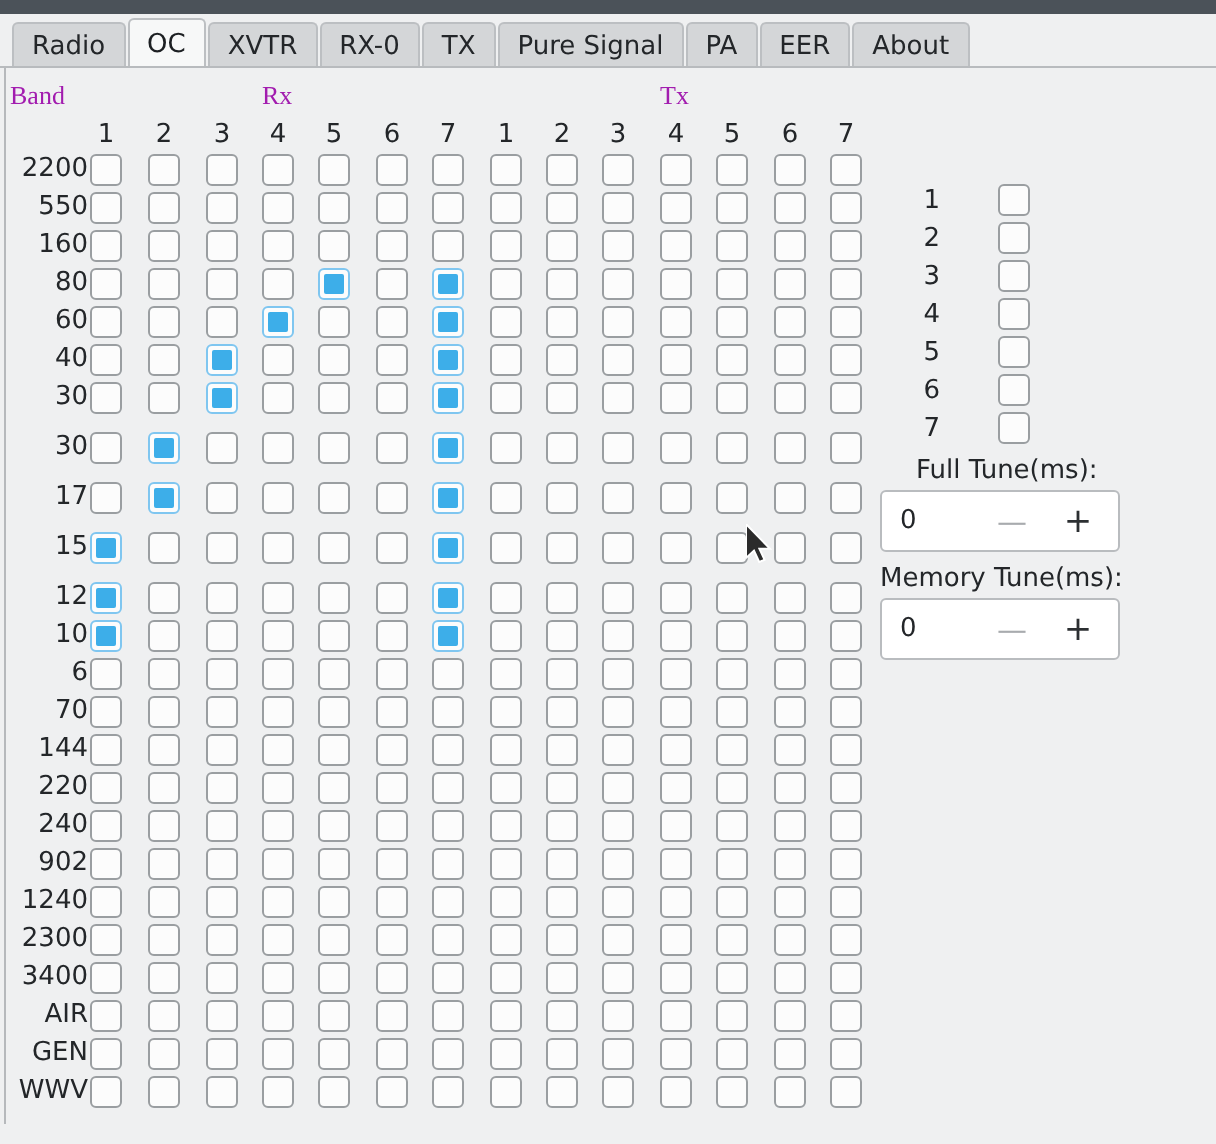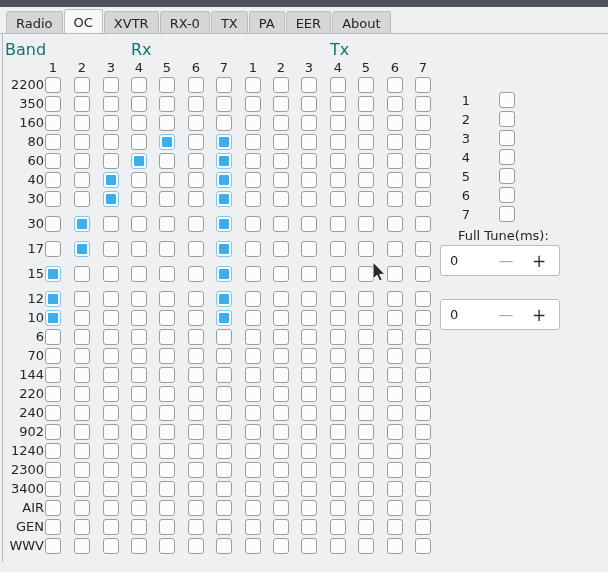--- a/index.html
+++ b/index.html
@@ -74,23 +74,24 @@
   }
   #panel-left-border {
     position: absolute;
     left: 2px; top: 0px;
     width: 1px; height: 528px;
     background: #b6b9bc;
   }
   
   .section-label {
     position: absolute;
-    font-size: 16px;
-    color: #0f766e;
+    font-size: 13px;
+    color: #a21caf;
     white-space: nowrap;
+    font-family: Liberation Serif, serif;
   }
   #lbl-band { left: 5px;   top: 6px; }
   #lbl-rx   { left: 131px; top: 6px; }
   #lbl-tx   { left: 330px; top: 6px; }
   #lbl-tune { left: 437px; top: 6px; }
 
   
   .colnum {
     position: absolute;
     top: 26px;
@@ -216,20 +217,21 @@
 
 <div id="titlebar"></div>
 
 <div id="tabbar">
   <div id="tabstrip">
       <div class="tab">Radio</div>
       <div class="tab active">OC</div>
       <div class="tab">XVTR</div>
       <div class="tab">RX-0</div>
       <div class="tab">TX</div>
+      <div class="tab">Pure Signal</div>
       <div class="tab">PA</div>
       <div class="tab">EER</div>
       <div class="tab">About</div>
     </div>
 </div>
 <div id="tabline"></div>
 
 <div id="panel">
   <div id="panel-left-border"></div>
 
@@ -248,21 +250,21 @@
       <div class="colnum" style="left: 244px;">1</div>
       <div class="colnum" style="left: 272px;">2</div>
       <div class="colnum" style="left: 300px;">3</div>
       <div class="colnum" style="left: 329px;">4</div>
       <div class="colnum" style="left: 357px;">5</div>
       <div class="colnum" style="left: 386px;">6</div>
       <div class="colnum" style="left: 414px;">7</div>
     </div>
   <div id="bandlabel-host">
       <div class="bandlabel" style="top: 43px;">2200</div>
-      <div class="bandlabel" style="top: 62px;">350</div>
+      <div class="bandlabel" style="top: 62px;">550</div>
       <div class="bandlabel" style="top: 81px;">160</div>
       <div class="bandlabel" style="top: 100px;">80</div>
       <div class="bandlabel" style="top: 119px;">60</div>
       <div class="bandlabel" style="top: 138px;">40</div>
       <div class="bandlabel" style="top: 157px;">30</div>
       <div class="bandlabel" style="top: 182px;">30</div>
       <div class="bandlabel" style="top: 207px;">17</div>
       <div class="bandlabel" style="top: 232px;">15</div>
       <div class="bandlabel" style="top: 257px;">12</div>
       <div class="bandlabel" style="top: 276px;">10</div>
@@ -634,20 +636,21 @@
       <div class="tune-cb" style="top: 172px;"></div>
     </div>
 
   <div class="spin-label" id="lbl-full" style="top: 194px;">Full Tune(ms):</div>
   <div class="spinbox" id="spin-full" style="top: 211px;">
     <span class="spin-value">0</span>
     <span class="spin-minus">—</span>
     <span class="spin-plus">+</span>
   </div>
 
+  <div class="spin-label" id="lbl-mem" style="top: 248px; left: 440px;">Memory Tune(ms):</div>
   <div class="spinbox" id="spin-mem" style="top: 265px;">
     <span class="spin-value">0</span>
     <span class="spin-minus">—</span>
     <span class="spin-plus">+</span>
   </div>
 
   <svg id="cursor" viewBox="0 0 14 20">
     <polygon points="0,0 0,17 4,13.3 6.6,19 9.3,17.9 6.7,12.4 12,12.4" fill="#2b2b2b" stroke="#ffffff" stroke-width="1"></polygon>
   </svg>
 </div>

